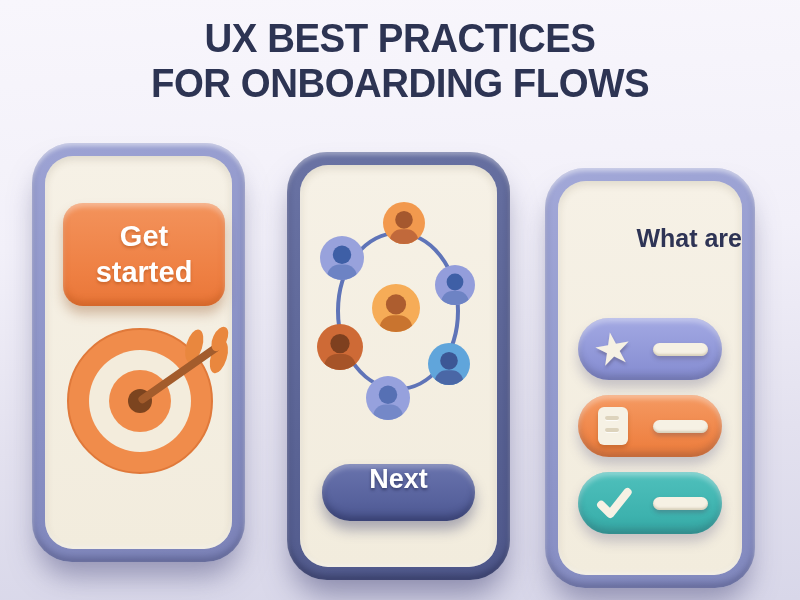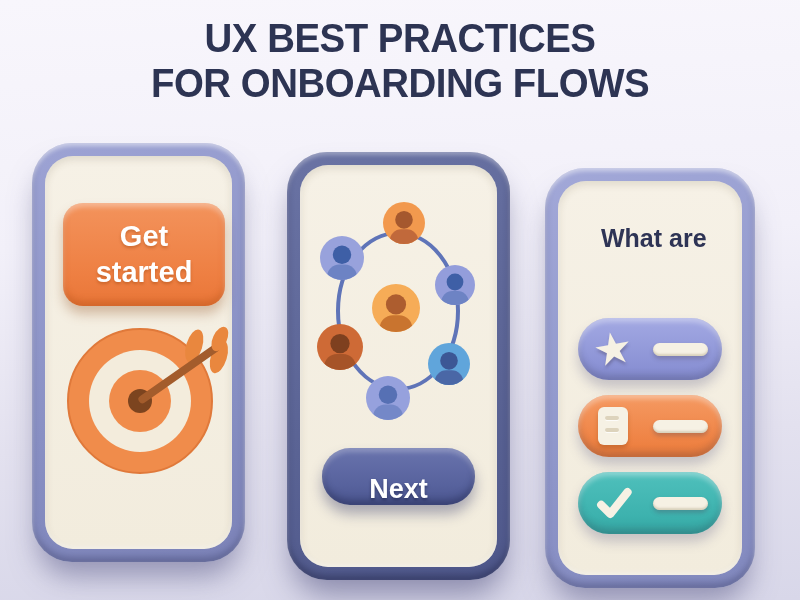--- a/index.html
+++ b/index.html
@@ -53,33 +53,33 @@
     text-shadow:0 2px 3px rgba(160,70,15,.45);
     box-shadow:inset 0 4px 5px rgba(255,255,255,.35), inset 0 -5px 7px rgba(160,65,10,.3),
                0 8px 12px rgba(150,85,40,.35);
   }
   .get-started span { display:block; max-width:112px; }
   .target-svg { position:absolute; left:0; top:0; }
 
   
   .network-svg { position:absolute; left:0; top:0; }
   .next-btn {
-    position:absolute; left:22px; top:283px; width:153px; height:57px;
+    position:absolute; left:22px; top:299px; width:153px; height:57px;
     border-radius:28px; border:none; cursor:pointer;
     background:linear-gradient(180deg,#6973AD 0%,#57629D 65%,#4C5690 100%);
     color:#FFFFFF; font-family:inherit; font-weight:bold; font-size:27px;
-    display:flex; align-items:flex-end; justify-content:center;
+    display:flex; align-items:flex-start; justify-content:center;
     text-shadow:0 2px 3px rgba(20,25,60,.5);
     box-shadow:inset 0 4px 5px rgba(255,255,255,.25), inset 0 -5px 7px rgba(20,25,60,.35),
                0 9px 13px rgba(60,65,110,.4);
   }
 
   
   .interest-heading {
-    position:absolute; top:41px; left:0; right:0; text-align:left;
+    position:absolute; top:41px; left:0; right:0; text-align:right;
     font-weight:bold; font-size:25px; line-height:1.3; color:#2E3455;padding-left:43px;
   }
   .pill {
     position:absolute; left:20px; width:144px; height:62px; border-radius:31px;
     display:flex; align-items:center; justify-content:space-between;
     padding:0 14px 0 14px; cursor:pointer; border:none;
     box-shadow:inset 0 4px 5px rgba(255,255,255,.35), inset 0 -5px 7px rgba(40,40,60,.22),
                0 8px 12px rgba(95,95,135,.3);
   }
   .pill-1 { top:137px; background:linear-gradient(180deg,#A3A9E3 0%,#8D94D6 70%,#848BCF 100%); }

